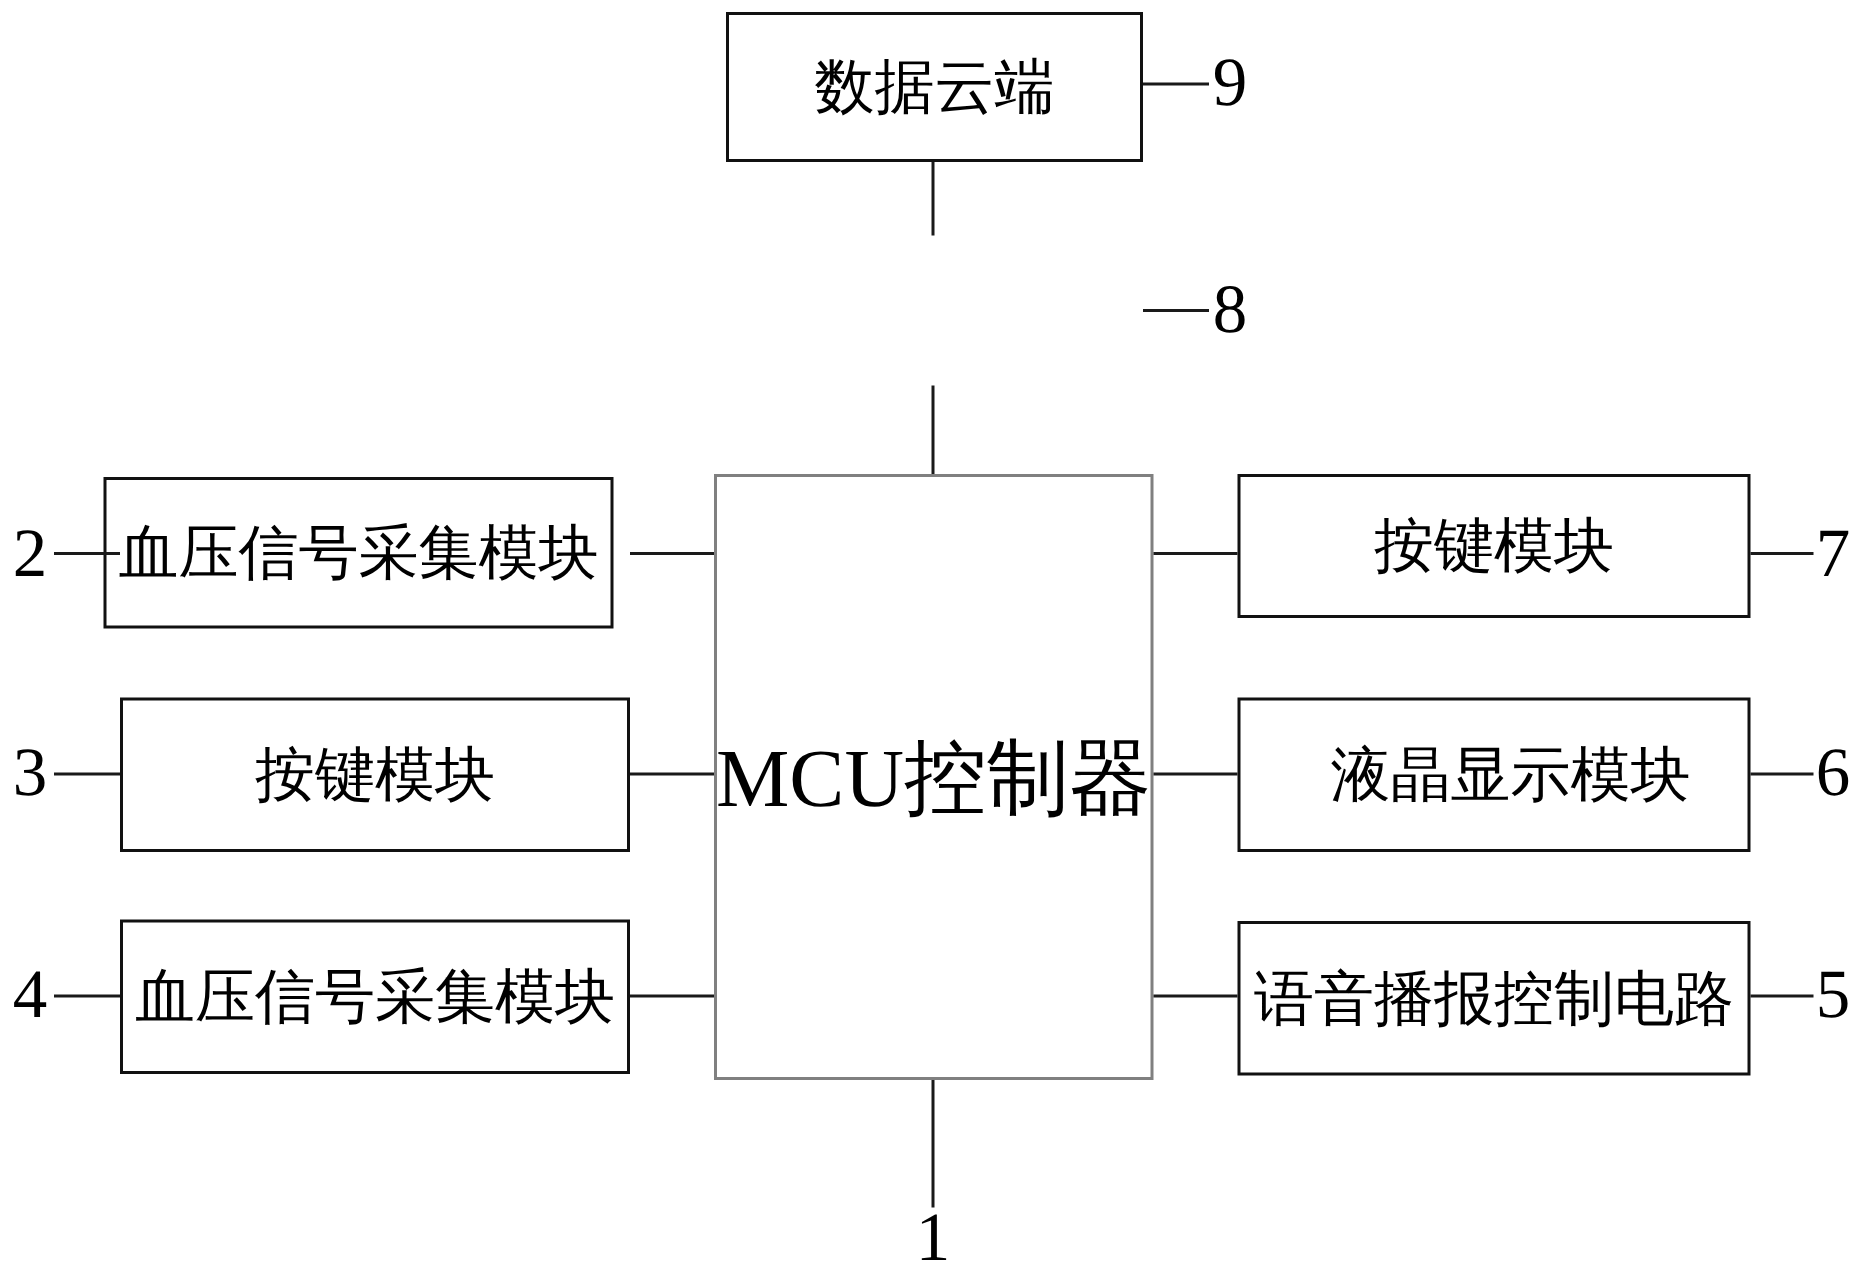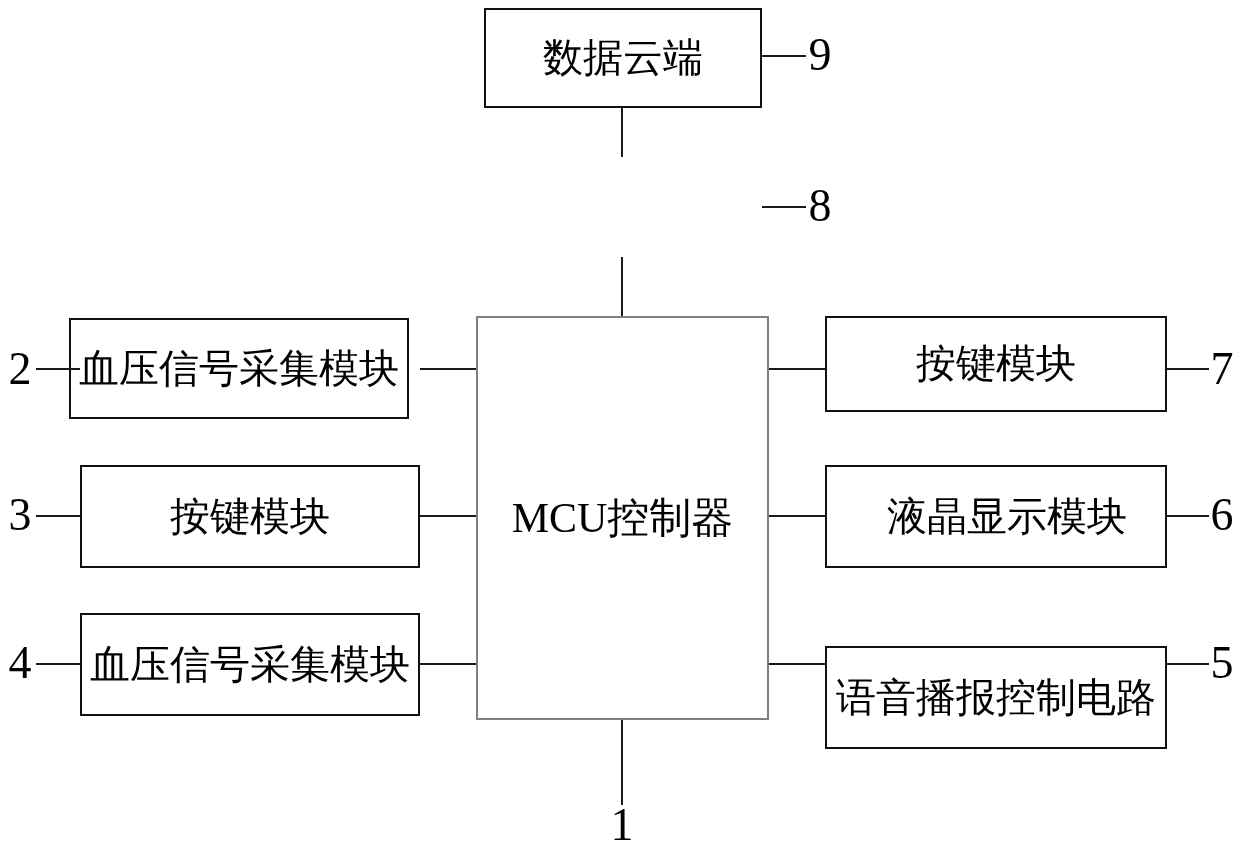--- a/index.html
+++ b/index.html
@@ -23,21 +23,21 @@
     display: flex;
     align-items: center;
     justify-content: center;
     font-size: 40px;
     line-height: 1;
     white-space: nowrap;
     box-sizing: border-box;
   }
   .box.mcu {
     border-color: #808080;
-    font-size: 42px;
+    font-size: 55px;
   }
   .ref {
     position: absolute;
     font-size: 46px;
     line-height: 1;
     text-align: center;
     width: 40px;
   }
   .hline {
     position: absolute;
@@ -52,21 +52,21 @@
 
   
   #box-cloud   { left: 484px; top: 8px;   width: 278px; height: 100px; }
   #box-comm    { left: 484px; top: 157px; width: 278px; height: 100px; }
   #box-mcu     { left: 476px; top: 316px; width: 293px; height: 404px; }
   #box-bp      { left: 69px;  top: 318px; width: 340px; height: 101px; }
   #box-temp    { left: 80px;  top: 465px; width: 340px; height: 103px; }
   #box-inflate { left: 80px;  top: 613px; width: 340px; height: 103px; }
   #box-keys    { left: 825px; top: 316px; width: 342px; height: 96px; }
   #box-lcd     { left: 825px; top: 465px; width: 342px; height: 103px; padding-left: 22px; }
-  #box-voice   { left: 825px; top: 646px; width: 342px; height: 103px; }
+  #box-voice   { left: 825px; top: 614px; width: 342px; height: 103px; }
 
   
   #ref-9 { left: 800px;  top: 32px;  }
   #ref-8 { left: 800px;  top: 183px; }
   #ref-2 { left: 0px;    top: 346px; }
   #ref-3 { left: 0px;    top: 492px; }
   #ref-4 { left: 0px;    top: 640px; }
   #ref-7 { left: 1202px; top: 346px; }
   #ref-6 { left: 1202px; top: 492px; }
   #ref-5 { left: 1202px; top: 640px; }

